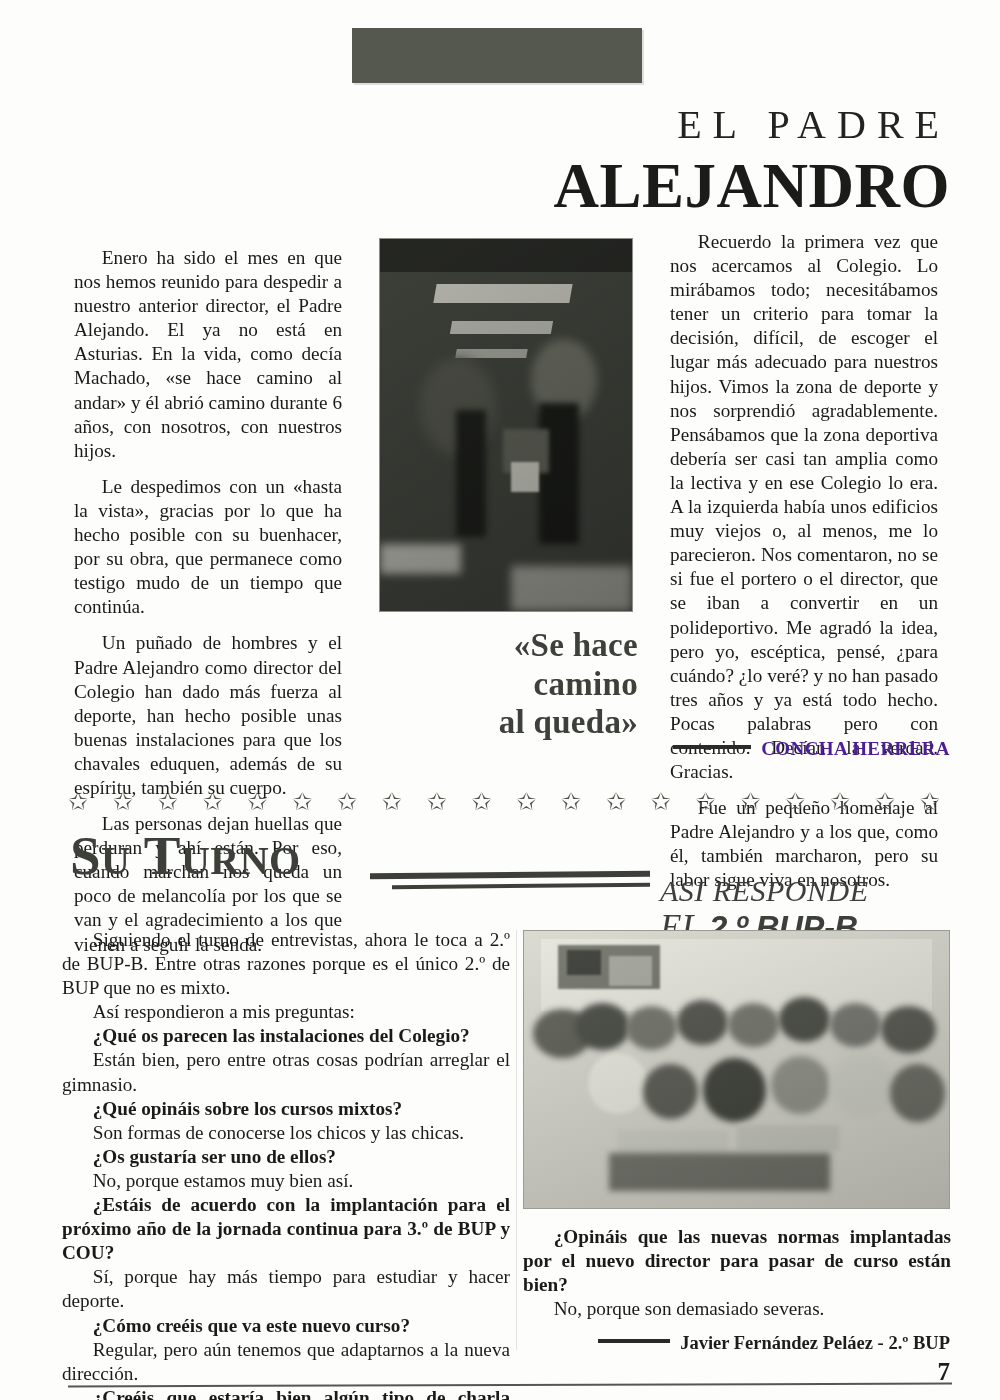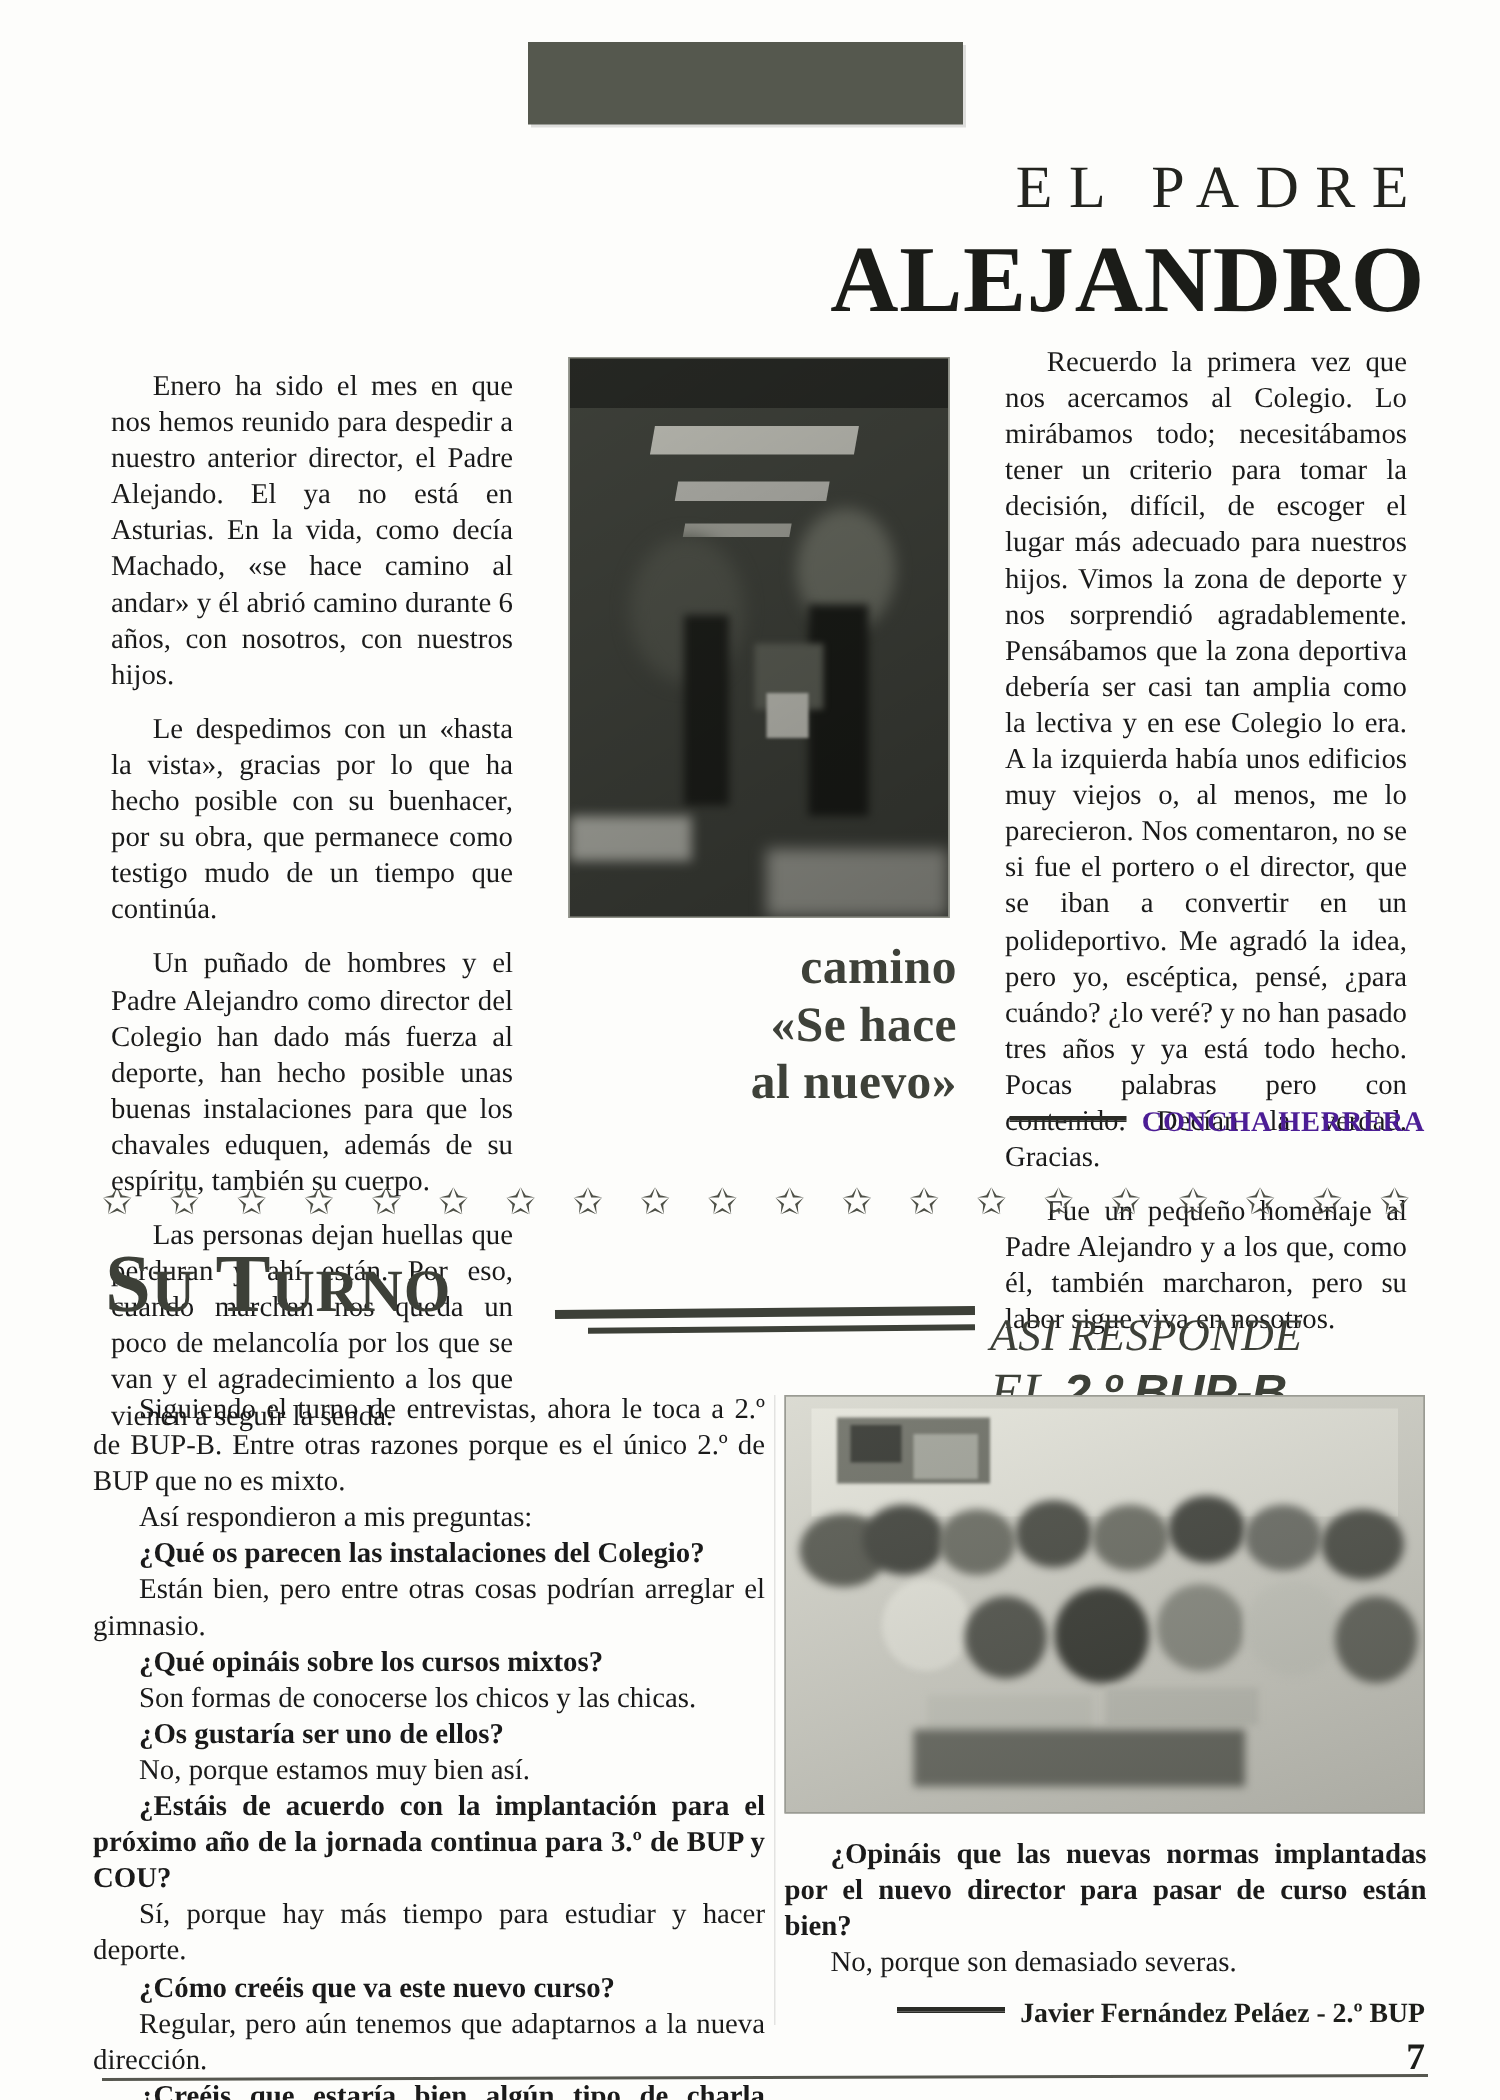--- a/index.html
+++ b/index.html
@@ -315,23 +315,23 @@
     <div class="ph" style="left:30%;top:46%;width:12%;height:34%;background:#22241f;filter:blur(3px);"></div>
     <div class="ph" style="left:63%;top:44%;width:16%;height:38%;background:#1f211c;filter:blur(3px);"></div>
     <div class="ph" style="left:49%;top:51%;width:18%;height:12%;background:#6e7166;filter:blur(2px);"></div>
     <div class="ph" style="left:52%;top:60%;width:11%;height:8%;background:#e6e6dc;filter:blur(1px);"></div>
     <div class="ph" style="left:0;top:82%;width:32%;height:8%;background:#cfd0c6;filter:blur(4px);"></div>
     <div class="ph" style="left:52%;top:88%;width:48%;height:12%;background:#b9bab0;filter:blur(5px);"></div>
     <div class="ph" style="left:0;top:0;width:100%;height:100%;background:linear-gradient(150deg,rgba(0,0,0,.18),rgba(0,0,0,.42));"></div>
   </div>
 
   <div class="pullquote">
+    <div>«Se hace</div>
     <div>camino</div>
-    <div>«Se hace</div>
-    <div>al nuevo»</div>
+    <div>al queda»</div>
   </div>
 
   <div class="a1-col-right a1-body">
     <p>Recuerdo la primera vez que nos acercamos al Colegio. Lo mirábamos todo; necesitábamos tener un criterio para tomar la decisión, difícil, de escoger el lugar más adecuado para nuestros hijos. Vimos la zona de deporte y nos sorprendió agradablemente. Pensábamos que la zona deportiva debería ser casi tan amplia como la lectiva y en ese Colegio lo era. A la izquierda había unos edificios muy viejos o, al menos, me lo parecieron. Nos comentaron, no se si fue el portero o el director, que se iban a convertir en un polideportivo. Me agradó la idea, pero yo, escéptica, pensé, ¿para cuándo? ¿lo veré? y no han pasado tres años y ya está todo hecho. Pocas palabras pero con contenido. Decían la verdad. Gracias.</p>
     <p>Fue un pequeño homenaje al Padre Alejandro y a los que, como él, también marcharon, pero su labor sigue viva en nosotros.</p>
   </div>
 
   <div class="byline1">
     <span class="byline-rule"></span><span>CONCHA HERRERA</span>
   </div>

